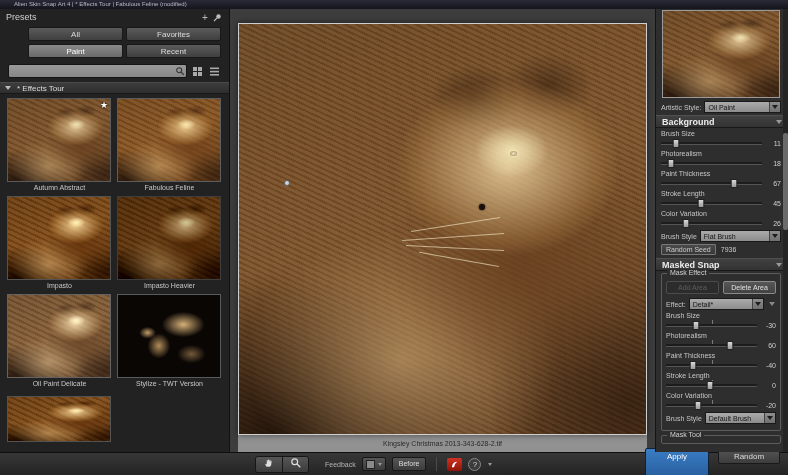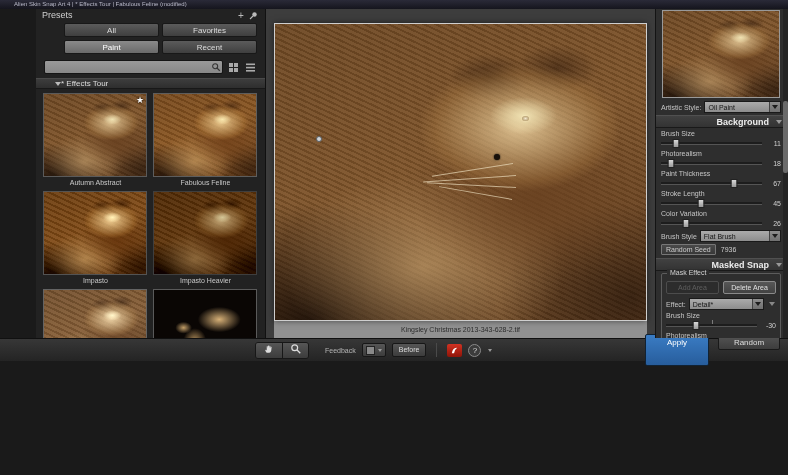--- a/index.html
+++ b/index.html
@@ -2,39 +2,39 @@
 <html><head>
 <meta charset="utf-8">
 <style>
 * { margin:0; padding:0; box-sizing:border-box; }
 html,body { width:788px; height:475px; overflow:hidden; background:#1a1a1a;
   font-family:"Liberation Sans", sans-serif; -webkit-font-smoothing:antialiased; }
 
 .titlebar { height:9px; background:linear-gradient(#2a2a38,#15151d); color:#b8b8c8;
   font-size:6px; line-height:9px; padding-left:14px; white-space:nowrap; }
 
-.app { display:flex; height:329px;margin-left:36px; }
+.app { display:flex; height:443px; }
 
 
 .left-panel { width:230px; background:#222; border-right:1px solid #111; display:flex; flex-direction:column; overflow:hidden; }
 .presets-header { height:16px; display:flex; align-items:center; padding:0 6px; color:#cfcfcf; font-size:9px; }
 .presets-header .spacer { flex:1; }
 .icon-btn { width:12px; height:12px; display:flex; align-items:center; justify-content:center; color:#bbb; font-size:10px; cursor:pointer; }
 .pin-icon svg { display:block; }
 .filter-grid { display:grid; grid-template-columns:1fr 1fr; gap:3px; margin:2px 8px 4px 28px; }
 .filter-btn { height:14px; font-size:8px; color:#ddd; text-align:center; line-height:13px;
   background:linear-gradient(#5b5b5b,#3f3f3f); border:1px solid #181818; border-radius:2px; cursor:pointer; }
 .filter-btn.active { background:linear-gradient(#8a8a8a,#6a6a6a); color:#fff; }
 .search-row { display:flex; align-items:center; gap:4px; margin:2px 8px 4px 8px; }
 .search-box { flex:1; height:14px; background:linear-gradient(#9a9a9a,#888); border:1px solid #151515; border-radius:2px;
   display:flex; align-items:center; }
 .search-input { flex:1; background:transparent; border:none; outline:none; font-size:8px; color:#222; padding:0 4px; height:12px; }
 .view-icon { width:13px; height:13px; display:flex; align-items:center; justify-content:center; cursor:pointer; }
 .section-header { height:12px; background:linear-gradient(#3d3d3d,#2e2e2e); border-top:1px solid #4a4a4a; border-bottom:1px solid #181818;
-  display:flex; align-items:center; gap:0; padding:0 19px; color:#ddd; font-size:8px; }
+  display:flex; align-items:center; gap:6px; padding:0 5px; color:#ddd; font-size:8px; }
 .caret-down { width:0; height:0; border-left:3px solid transparent; border-right:3px solid transparent; border-top:4px solid #bbb; }
 .thumbs-grid { display:grid; grid-template-columns:1fr 1fr; gap:4px 5px; padding:4px 7px; }
 .thumb-cell { cursor:pointer; }
 .thumb { width:104px; height:84px; border:1px solid #5a5a5a; position:relative; }
 .thumb-label { font-size:7px; color:#c8c8c8; text-align:center; height:9px; line-height:9px; margin-top:1px;
   white-space:nowrap; overflow:hidden; }
 .star { position:absolute; top:1px; right:2px; color:#fff; font-size:9px; text-shadow:0 0 2px #000; }
 
 
 .cat-art { background:
@@ -89,21 +89,21 @@
 .nav-preview { height:88px; margin:1px 1px 3px 1px; border:1px solid #999; }
 .row-inline { display:flex; align-items:center; gap:3px; margin:2px 0; }
 .small-label { font-size:7px; color:#c4c4c4; white-space:nowrap; }
 .dropdown { flex:1; height:12px; display:flex; align-items:center; background:linear-gradient(#ababab,#8d8d8d);
   border:1px solid #191919; cursor:pointer; min-width:0; }
 .dropdown-text { flex:1; font-size:7px; color:#161616; padding:0 3px; white-space:nowrap; overflow:hidden; }
 .dropdown-arrow { width:11px; height:100%; background:linear-gradient(#8e8e8e,#707070); border-left:1px solid #444;
   display:flex; align-items:center; justify-content:center; }
 .dropdown-arrow::after { content:""; width:0; height:0; border-left:3px solid transparent; border-right:3px solid transparent; border-top:4px solid #1d1d1d; }
 .rp-section-header { height:13px; background:linear-gradient(#414141,#333); border-top:1px solid #505050; border-bottom:1px solid #191919;
-  display:flex; align-items:center; justify-content:flex-end; gap:4px; padding:0 6px; margin:2px -7px 2px -5px; }
+  display:flex; align-items:center; justify-content:space-between; gap:4px; padding:0 6px; margin:2px -7px 2px -5px; }
 .rp-section-title { color:#ececec; font-size:9px; font-weight:bold; }
 .slider-row { margin:2px 0 3px 0; }
 .slider-label { font-size:7px; color:#c6c6c6; margin-bottom:3px; }
 .slider-line { display:flex; align-items:center; gap:4px; }
 .slider-track { flex:1; height:3px; background:#1d1d1d; border-bottom:1px solid #555; position:relative; }
 .slider-thumb { position:absolute; top:-3px; width:7px; height:9px; background:linear-gradient(#d8d8d8,#9a9a9a);
   border:1px solid #222; transform:translateX(-50%); cursor:pointer; }
 .slider-tick { position:absolute; left:50%; top:-4px; width:1px; height:4px; background:#7a7a7a; }
 .slider-value { width:15px; text-align:right; font-size:7px; color:#cfcfcf; }
 .seed-row { display:flex; align-items:center; gap:5px; margin:2px 0 3px 0; }

